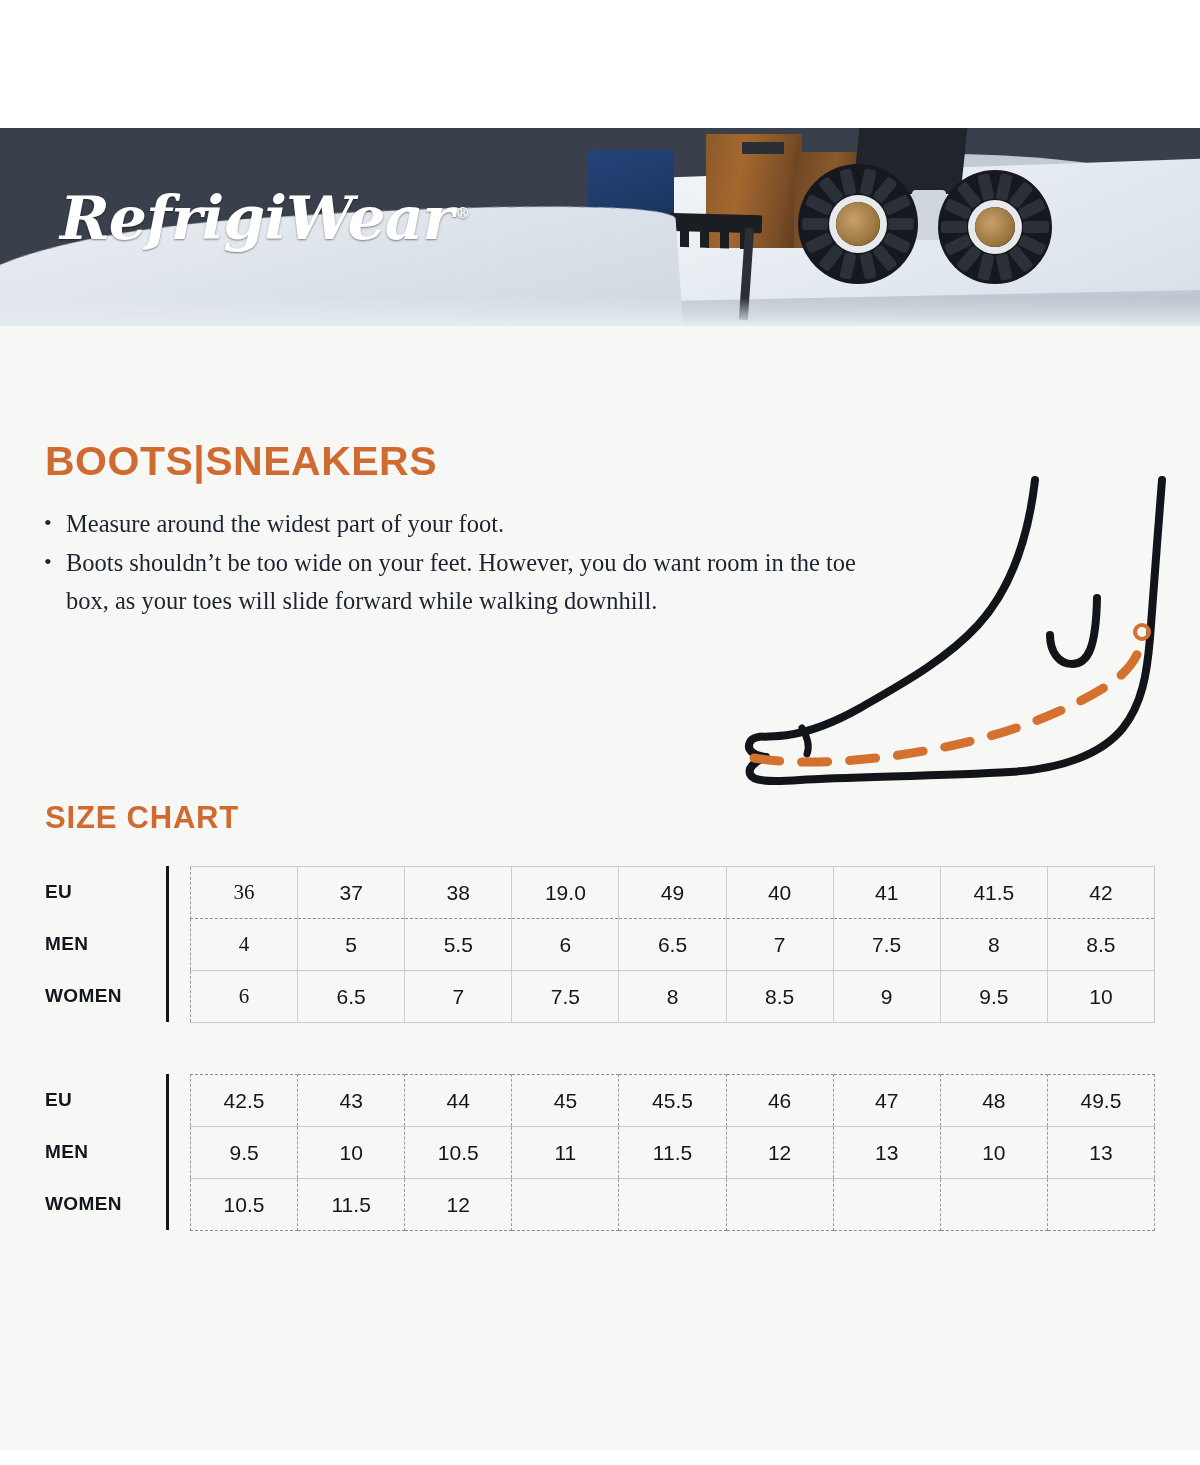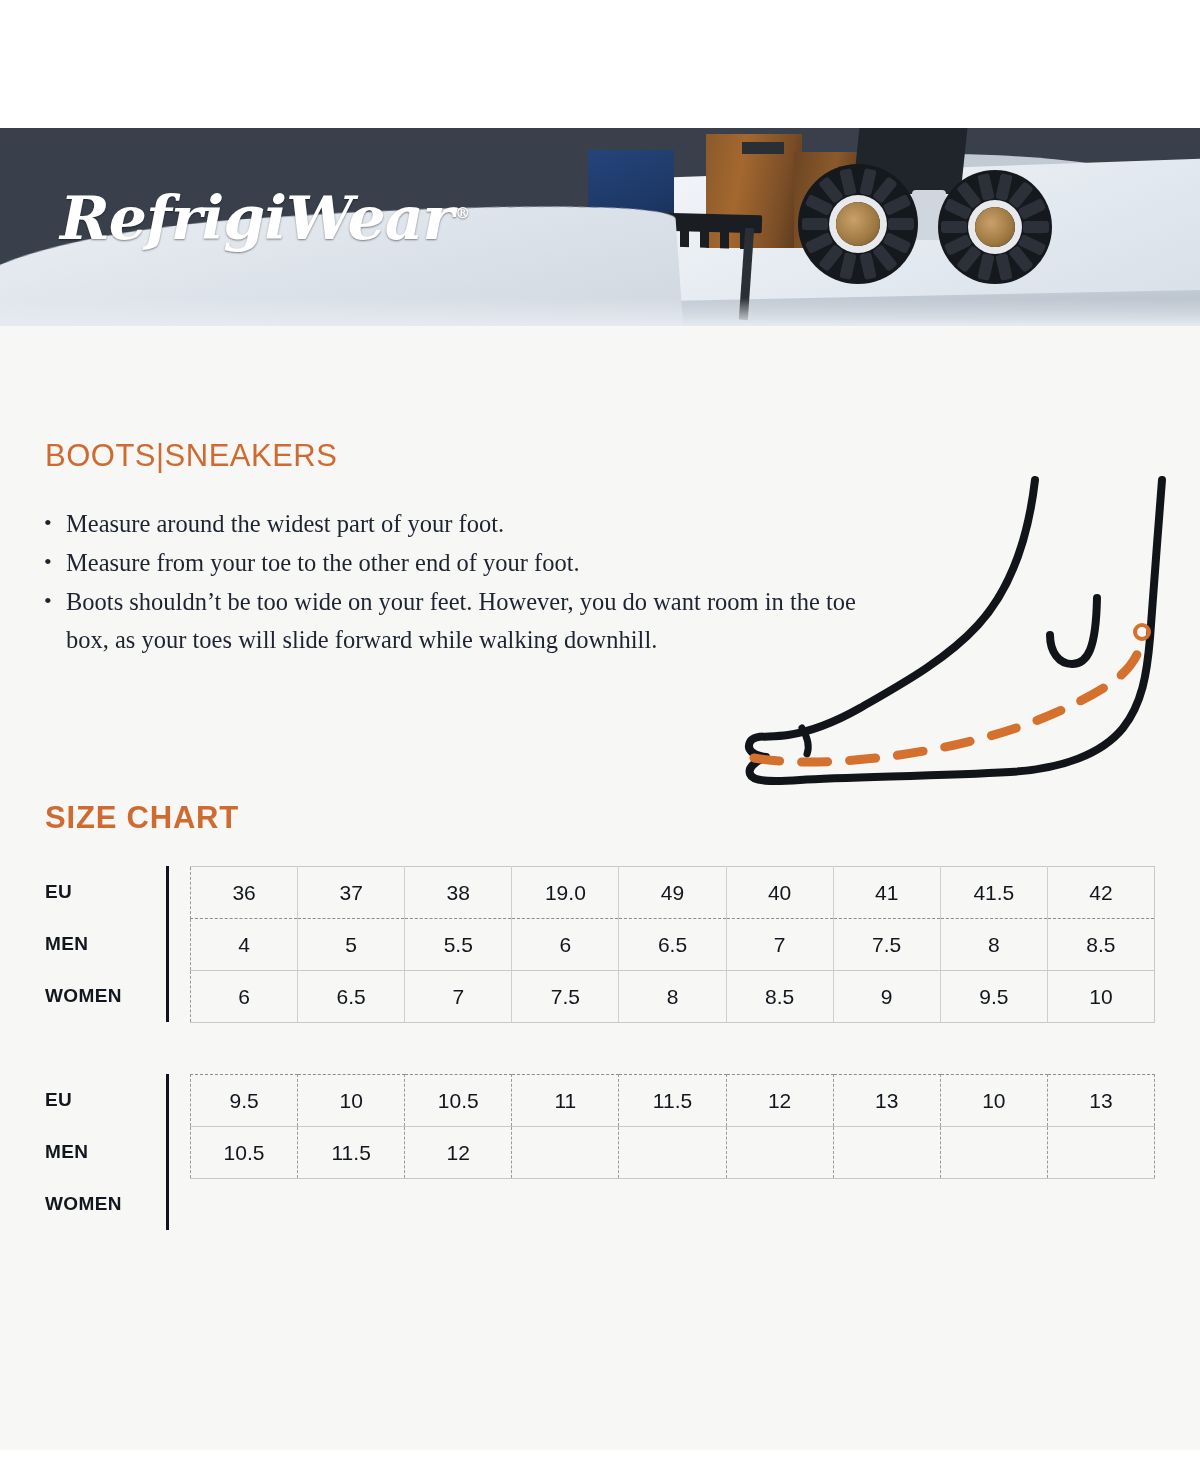--- a/index.html
+++ b/index.html
@@ -189,22 +189,22 @@
     vertical-align: super;
     font-style: normal;
     margin-left: 2px;
   }
 
   
   .h-boots {
     position: absolute;
     left: 45px; top: 438px;
     color: #cf6b31;
-    font-size: 31px;
-    font-weight: 400;
+    font-size: 41px;
+    font-weight: 700;
     letter-spacing: .5px;
   }
   .h-size {
     position: absolute;
     left: 45px; top: 800px;
     color: #cf6b31;
     font-size: 31px;
     font-weight: 700;
     letter-spacing: .8px;
   }
@@ -280,21 +280,21 @@
     vertical-align: middle;
     font-size: 21px;
     color: #12161d;
     border-left: 1px solid #cfcfcf;
     border-right: 1px solid #cfcfcf;
   }
   
   .sz-table.t1 tr:nth-child(1) td { border-top: 1px solid #c9c9c9; border-bottom: 1px dashed #8d8d8d; }
   .sz-table.t1 tr:nth-child(2) td { border-bottom: 1px solid #c9c9c9; }
   .sz-table.t1 tr:nth-child(3) td { border-bottom: 1px solid #c9c9c9; }
-  .sz-table.t1 td:first-child { border-left: 1px dashed #9a9a9a; }
+  .sz-table.t1 td:first-child { border-left: 1px dashed #9a9a9a; font-family: Liberation Serif, serif; }
   .sz-table.t1 td:last-child  { border-right: 1px solid #c9c9c9; }
   .sz-table.t1 tr:nth-child(1) td:first-child,
   .sz-table.t1 tr:nth-child(3) td:first-child { border-left: 1px dashed #9a9a9a; }
 
   
   .sz-table.t2 tr:nth-child(1) td { border-top: 1px dashed #8d8d8d; border-bottom: 1px solid #c9c9c9; }
   .sz-table.t2 tr:nth-child(2) td { border-bottom: 1px solid #c9c9c9; }
   .sz-table.t2 tr:nth-child(3) td { border-bottom: 1px dashed #8d8d8d; }
   .sz-table.t2 td { border-left: 1px dashed #9a9a9a; border-right: 1px dashed #9a9a9a; }
 
@@ -368,21 +368,20 @@
   </div>
 
   <div class="logo">
     <span>RefrigiWear</span><span class="reg">®</span>
   </div>
 
   <div class="h-boots">BOOTS|SNEAKERS</div>
 
   <ul class="bullets">
     <li>Measure around the widest part of your foot.</li>
-    <li>Measure from your toe to the other end of your foot.</li>
     <li>Boots shouldn’t be too wide on your feet. However, you do want room in the toe box, as your toes will slide forward while walking downhill.</li>
   </ul>
 
   <div class="foot-wrap">
     <svg width="470" height="320" viewBox="0 0 470 320">
 
       <path d="M325 10
                C 318 70, 300 120, 268 155
                C 236 190, 190 215, 150 238
                C 120 255, 98 262, 78 265
@@ -458,20 +457,31 @@
 
   <div class="sz-block two">
     <div class="sz-labels">
       <div class="lab">EU</div>
       <div class="lab">MEN</div>
       <div class="lab">WOMEN</div>
     </div>
     <div class="sz-divider"></div>
     <table class="sz-table t2">
       <tbody>
+          <tr>
+        <td>42.5</td>
+        <td>43</td>
+        <td>44</td>
+        <td>45</td>
+        <td>45.5</td>
+        <td>46</td>
+        <td>47</td>
+        <td>48</td>
+        <td>49.5</td>
+      </tr>
       <tr>
         <td>9.5</td>
         <td>10</td>
         <td>10.5</td>
         <td>11</td>
         <td>11.5</td>
         <td>12</td>
         <td>13</td>
         <td>10</td>
         <td>13</td>

